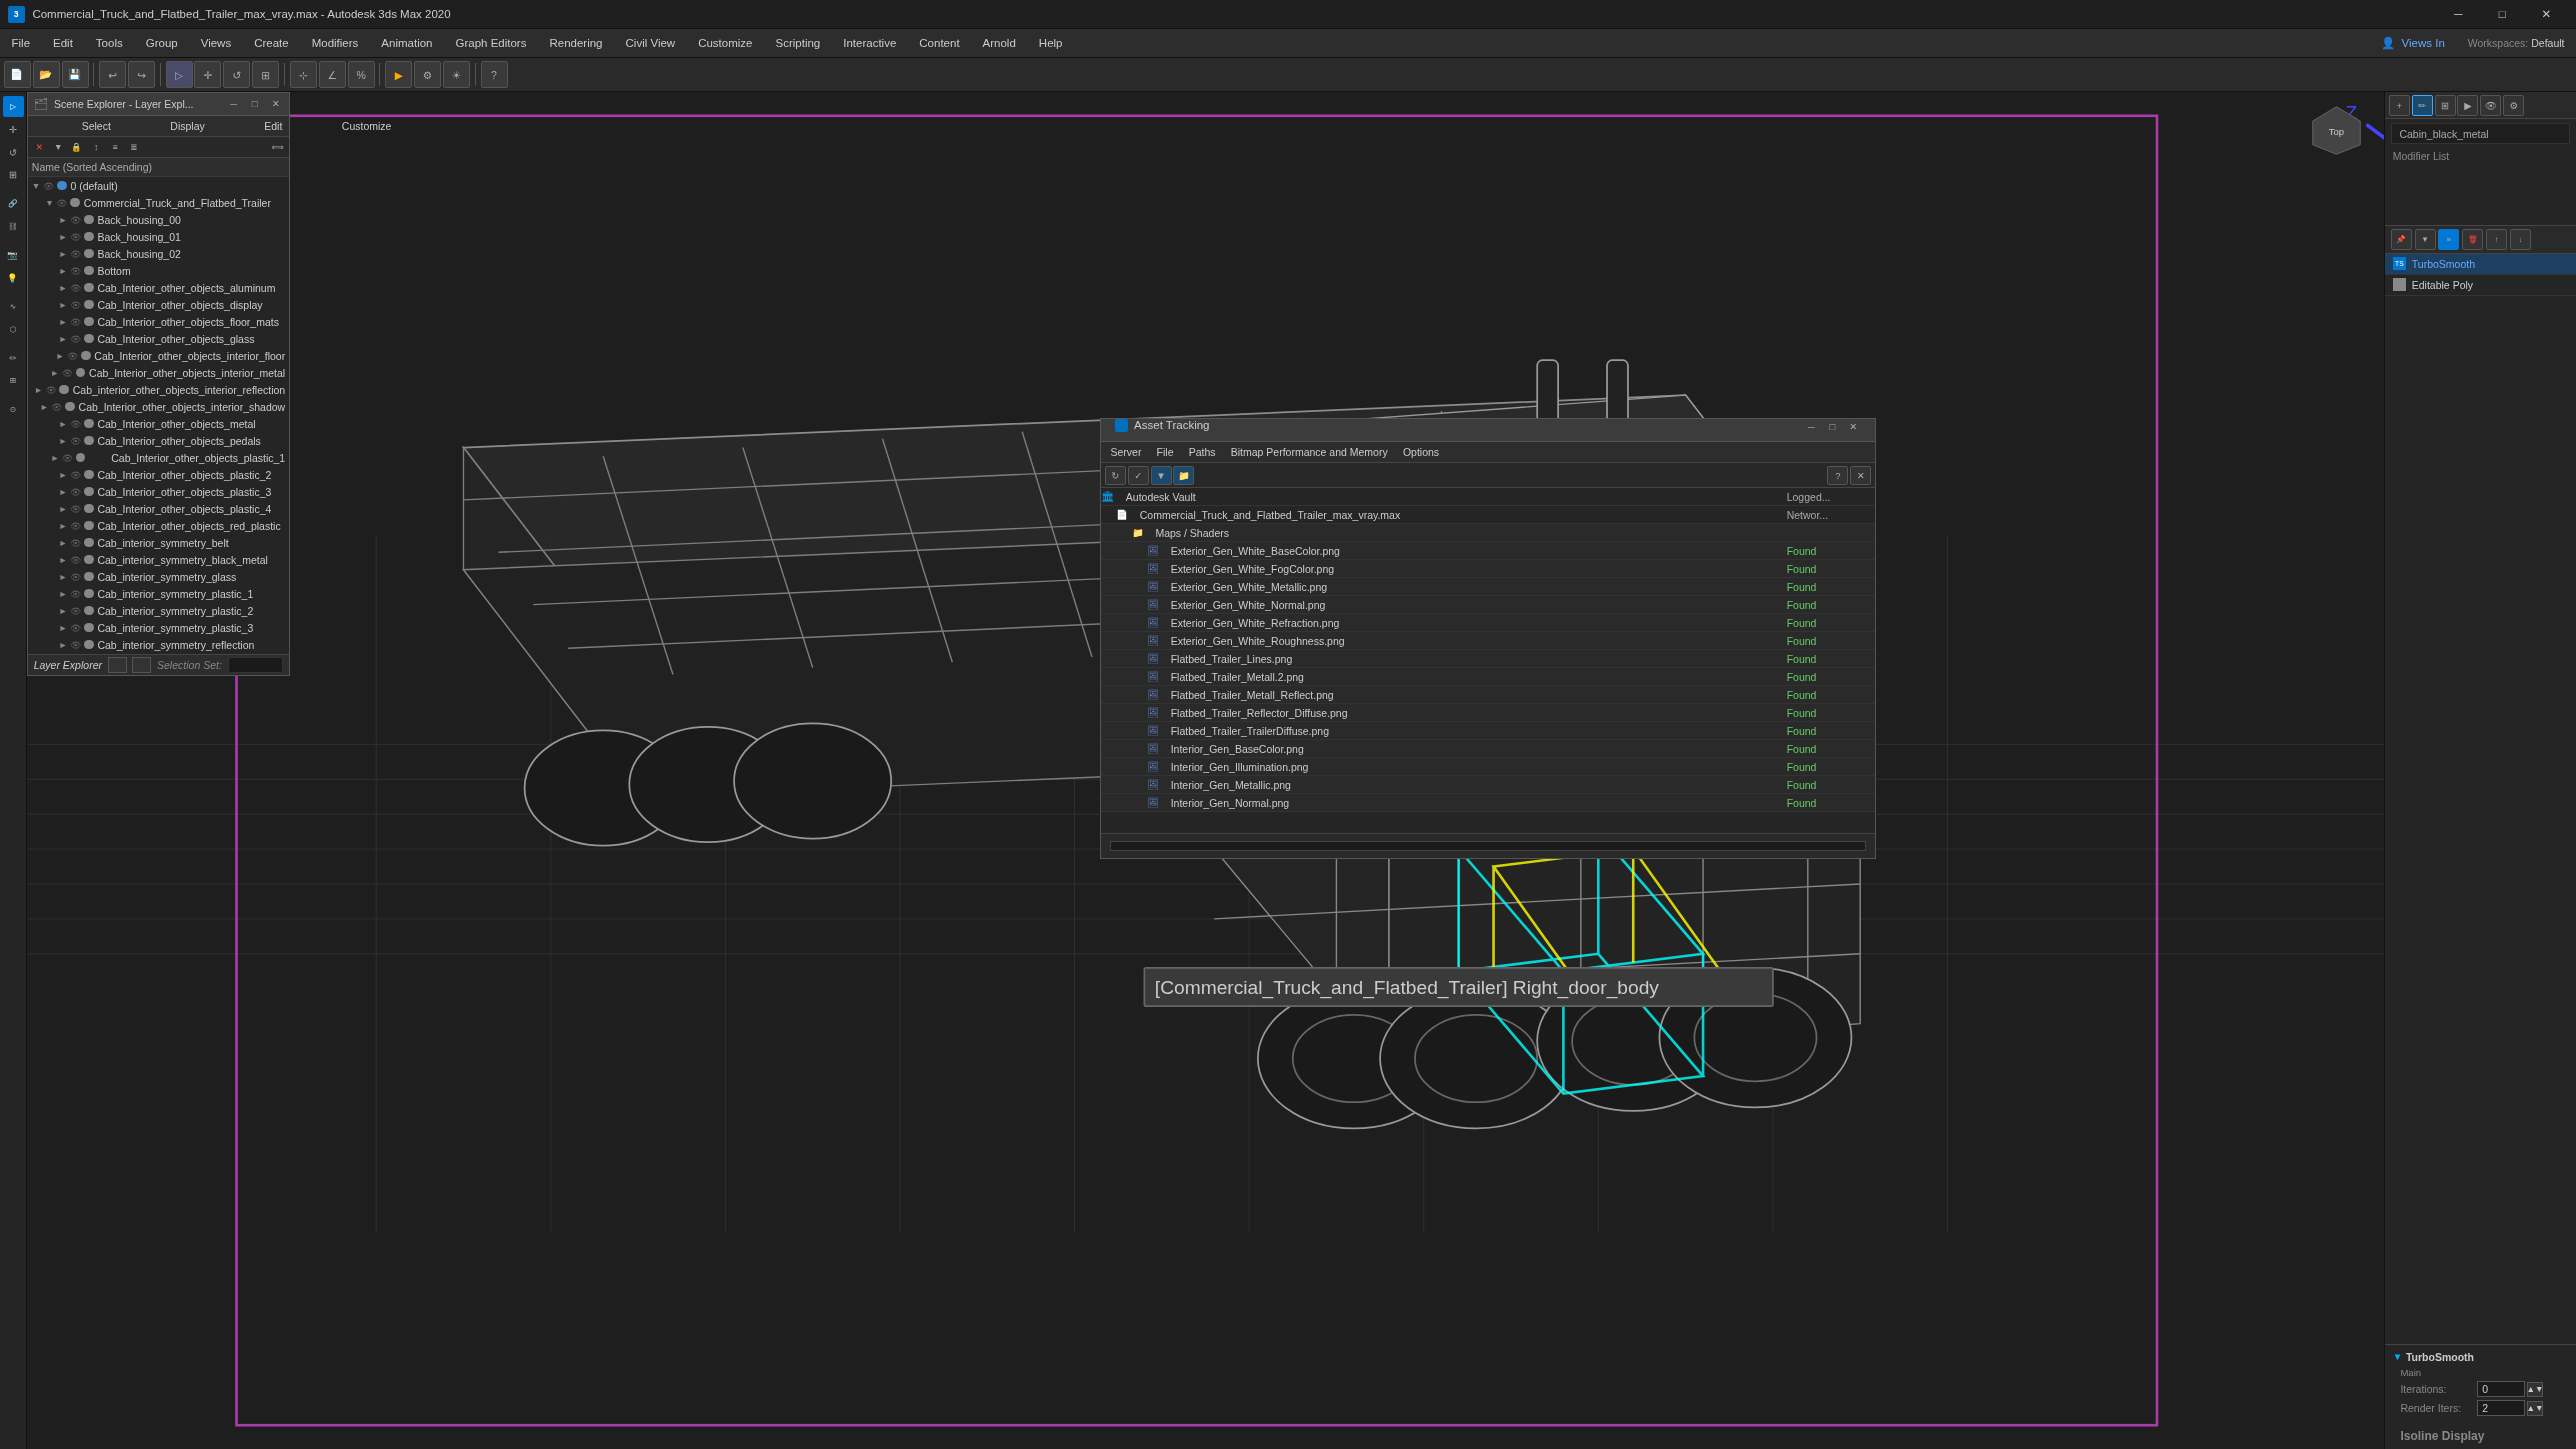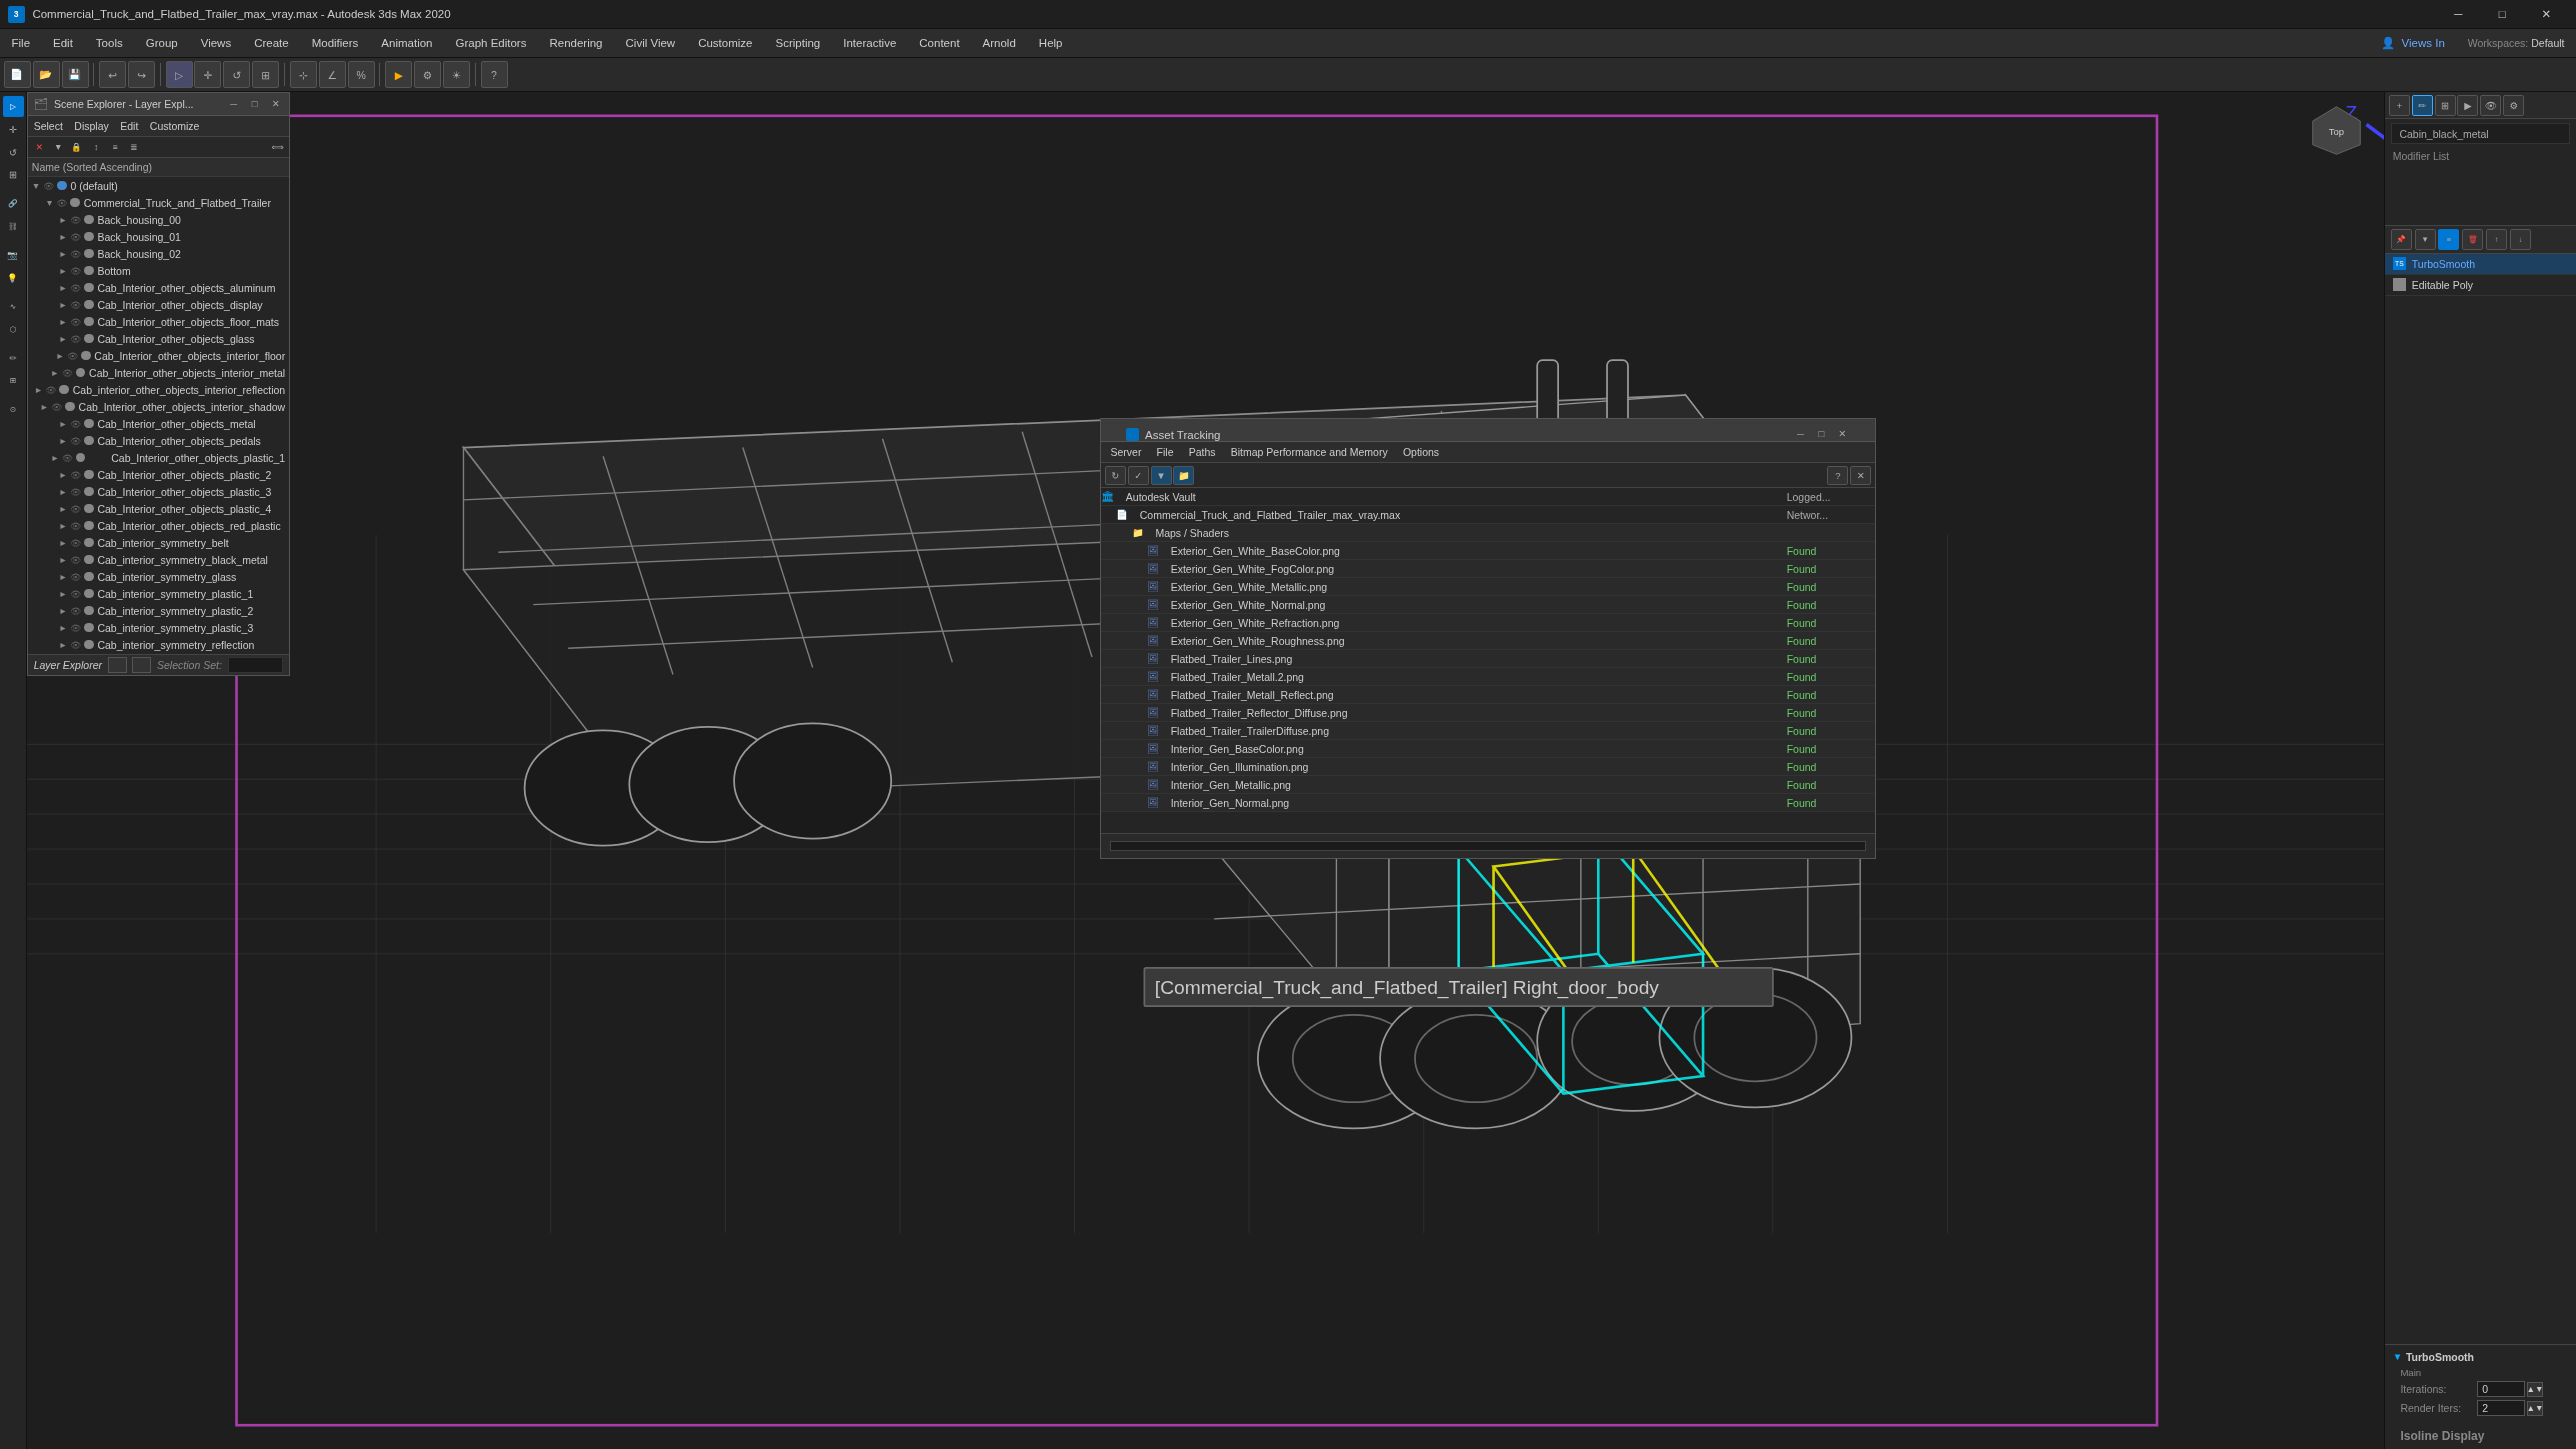--- a/index.html
+++ b/index.html
@@ -174,20 +174,21 @@
       background: #2d2d2d;
       border-bottom: 1px solid #444;
       padding: 0 3.8px;
       gap: 7.7px;
     }
     .se-menu-item {
       font-size: 10.5px;
       color: #ccc;
       cursor: pointer;
       padding: 0 1.9px;
+      margin-left: 48px;
     }
 
     
     .se-toolbar {
       display: flex;
       align-items: center;
       height: 21px;
       background: #282828;
       border-bottom: 1px solid #444;
       padding: 0 2.9px;
@@ -377,22 +378,22 @@
       background: #2a2a2a;
       border: 1px solid #555;
       z-index: 15;
       display: flex;
       flex-direction: column;
     }
     .at-title-bar {
       background: #3c3c3c;
       height: 23px;
       display: flex;
-      align-items: flex-end;
-      padding: 0 25px;
+      align-items: flex-start;
+      padding: 0 14px;
       gap: 5.7px;
       border-bottom: 1px solid #555;
     }
     .at-title-bar .at-icon {
       width: 13.4px; height: 13.4px;
       background: #0070c0;
       border-radius: 1.9px;
       flex-shrink: 0;
     }
     .at-title { flex: 1; font-size: 11.5px; color: #ccc; }

